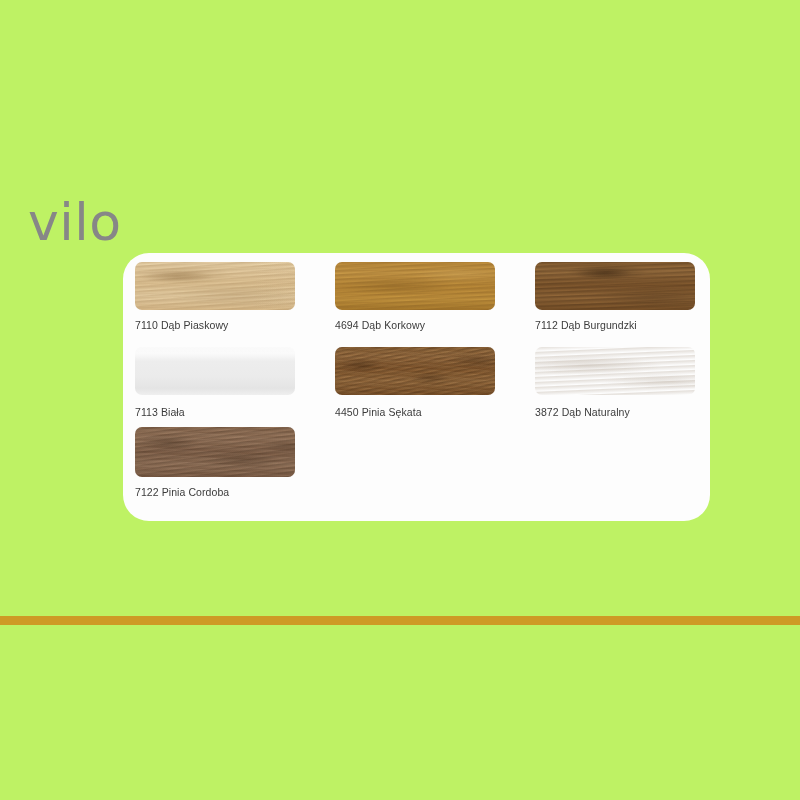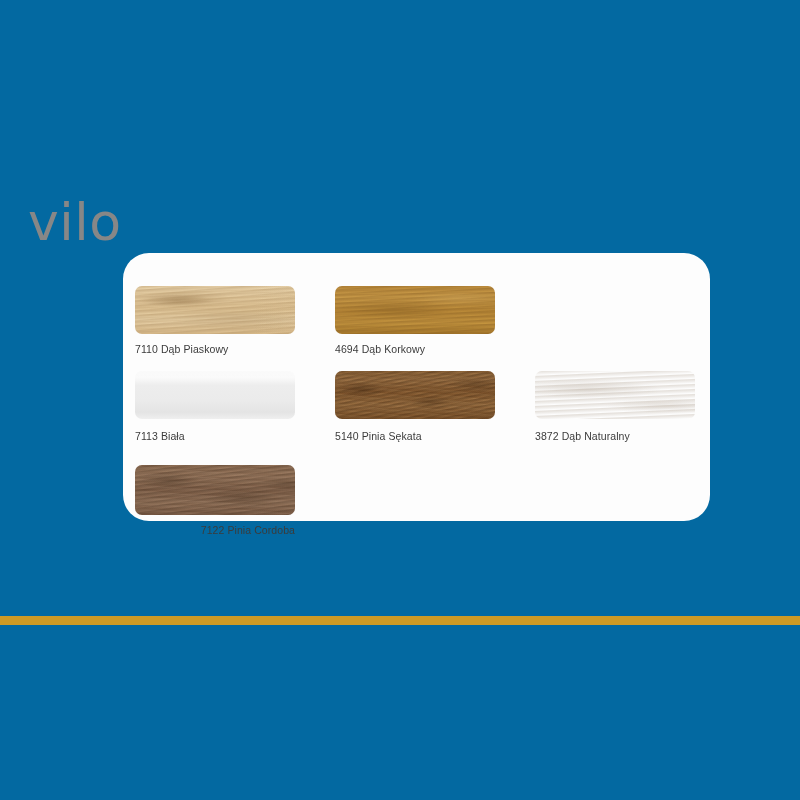--- a/index.html
+++ b/index.html
@@ -15,21 +15,21 @@
     position: relative;
   }
 
   
   #page {
     position: absolute;
     left: 0;
     top: 0;
     width: 800px;
     height: 800px;
-    background: #0369a1;
+    background: #bef264;
   }
 
   
   #brand {
     position: absolute;
     left: 28px;
     top: 196px;
     width: 180px;
     height: 58px;
   }
@@ -58,28 +58,27 @@
     position: absolute;
     left: 0;
     top: 0;
     width: 587px;
     height: 268px;
   }
 
   .swatch-cell {
     position: absolute;
     width: 160px;
-    margin-top: 24px;
   }
   .swatch-cell.c0 { left: 12px; }
   .swatch-cell.c1 { left: 212px; }
   .swatch-cell.c2 { left: 412px; }
   .swatch-cell.r0 { top: 9px; }
   .swatch-cell.r1 { top: 94px; }
-  .swatch-cell.r2 { top: 188px; text-align: right; }
+  .swatch-cell.r2 { top: 174px; }
 
   .swatch-chip {
     width: 160px;
     height: 48px;
     border-radius: 7px;
     position: relative;
     overflow: hidden;
   }
   .swatch-cell.r2 .swatch-chip { height: 50px; }
 
@@ -344,35 +343,42 @@
       </div>
 
       <div class="swatch-cell r0 c1">
         <div class="swatch-chip w-7111">
           <div class="grain"></div>
           <div class="grain2"></div>
         </div>
         <div class="swatch-label">4694 Dąb Korkowy</div>
       </div>
 
+      <div class="swatch-cell r0 c2">
+        <div class="swatch-chip w-7112">
+          <div class="grain"></div>
+          <div class="grain2"></div>
+        </div>
+        <div class="swatch-label">7112 Dąb Burgundzki</div>
+      </div>
 
       <div class="swatch-cell r1 c0">
         <div class="swatch-chip w-7113">
           <div class="grain"></div>
         </div>
         <div class="swatch-label">7113 Biała</div>
       </div>
 
       <div class="swatch-cell r1 c1">
         <div class="swatch-chip w-7120">
           <div class="grain"></div>
           <div class="grain2"></div>
           <div class="grain3"></div>
         </div>
-        <div class="swatch-label">5140 Pinia Sękata</div>
+        <div class="swatch-label">4450 Pinia Sękata</div>
       </div>
 
       <div class="swatch-cell r1 c2">
         <div class="swatch-chip w-7121">
           <div class="grain"></div>
           <div class="grain2"></div>
         </div>
         <div class="swatch-label">3872 Dąb Naturalny</div>
       </div>
 

